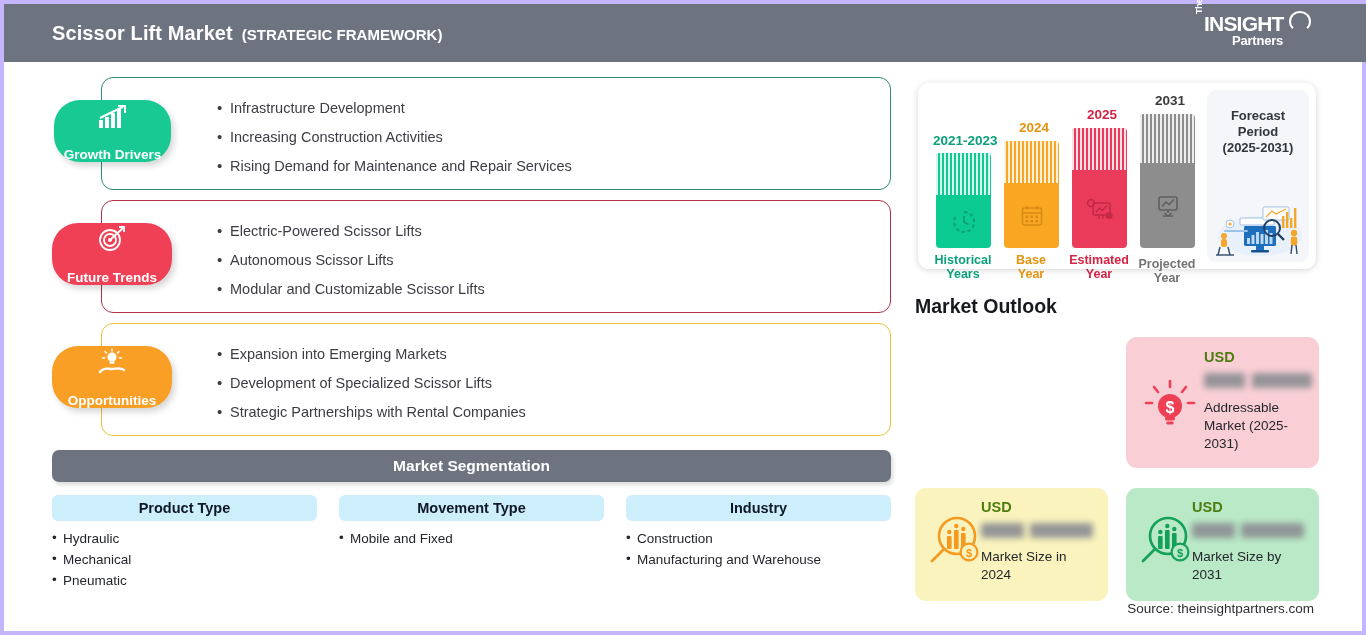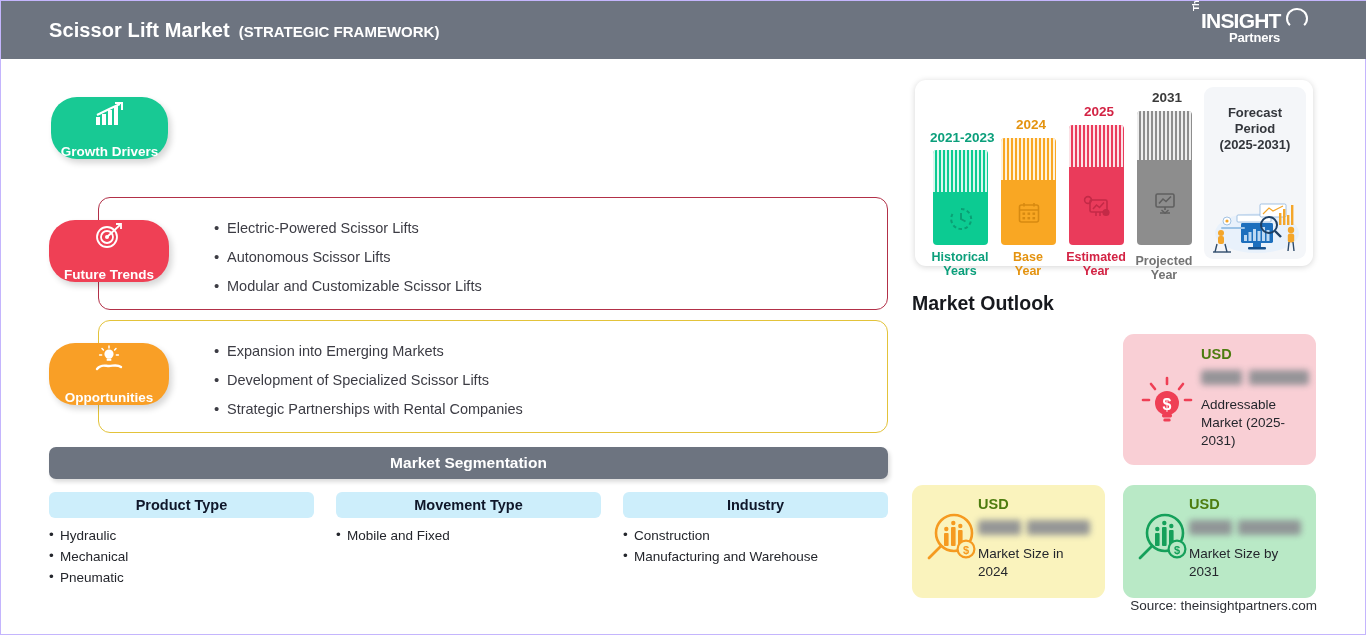--- a/index.html
+++ b/index.html
@@ -3,21 +3,21 @@
 <meta charset="utf-8">
 <style>
   * { box-sizing: border-box; margin: 0; padding: 0; }
   html, body {
     width: 1366px; height: 635px;
     font-family: "Liberation Sans", sans-serif;
     background: #ffffff;
     overflow: hidden;
   }
   #page { position: relative; width: 1366px; height: 635px; background:#fff;
-          border:1px solid #c4b5fd; }
+          border:4px solid #c4b5fd; }
 
   
   #header {
     position:absolute; left:0; top:0; width:1366px; height:58px;
     background:#6d7480; display:flex; align-items:center;
   }
   #header-title-wrap { display:flex; align-items:baseline; margin-left:48px; }
   #header-title { color:#fff; font-size:20px; font-weight:bold; letter-spacing:.1px; }
   #header-subtitle { color:#fff; font-size:15px; font-weight:bold; margin-left:9px; }
 
@@ -103,20 +103,27 @@
       <span id="header-subtitle">(STRATEGIC FRAMEWORK)</span>
     </div>
     <div id="logo">
       <span class="the">The</span>
       <span class="insight">INSIGHT</span>
       <span class="partners">Partners</span>
       <span class="swoosh"></span>
     </div>
   </div>
 
+  <div class="panel" style="left:97px;top:73px;width:790px;height:113px;border:1.4px solid #2e8b7a;">
+    <ul class="panel-list" style="top:22px;">
+      <li>Infrastructure Development</li>
+      <li>Increasing Construction Activities</li>
+      <li>Rising Demand for Maintenance and Repair Services</li>
+    </ul>
+  </div>
   <div class="badge" style="left:50px;top:96px;width:117px;height:62px;background:#18c994;">
     <span class="bicon">
       <svg width="30" height="24" viewBox="0 0 30 24">
         <rect x="1" y="15" width="4" height="8" fill="#fff"></rect>
         <rect x="7" y="12" width="4" height="11" fill="#fff"></rect>
         <rect x="13" y="8" width="4" height="15" fill="#fff"></rect>
         <rect x="19" y="4" width="4" height="19" fill="#fff"></rect>
         <path d="M2 13 C8 10 14 7 25 2" stroke="#fff" stroke-width="2" fill="none"></path>
         <path d="M20 1 L27 1 L27 8" stroke="#fff" stroke-width="2" fill="none"></path>
       </svg>

